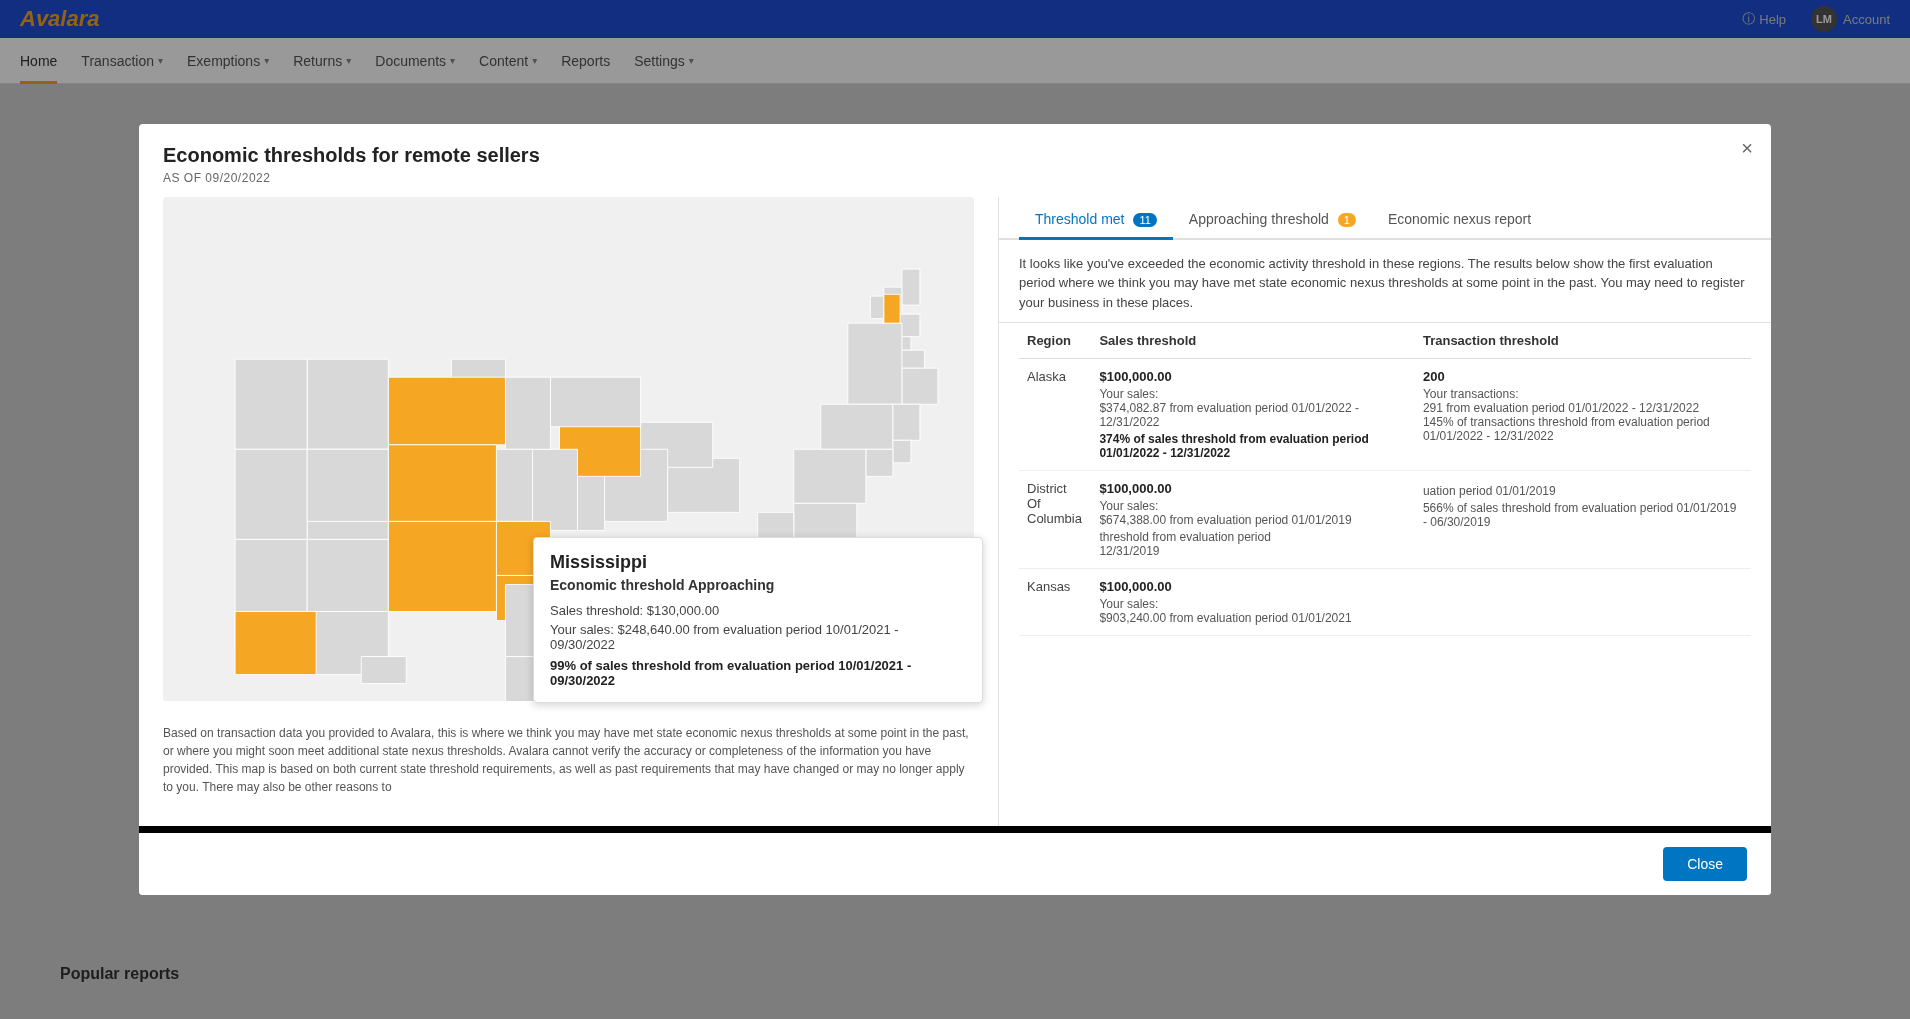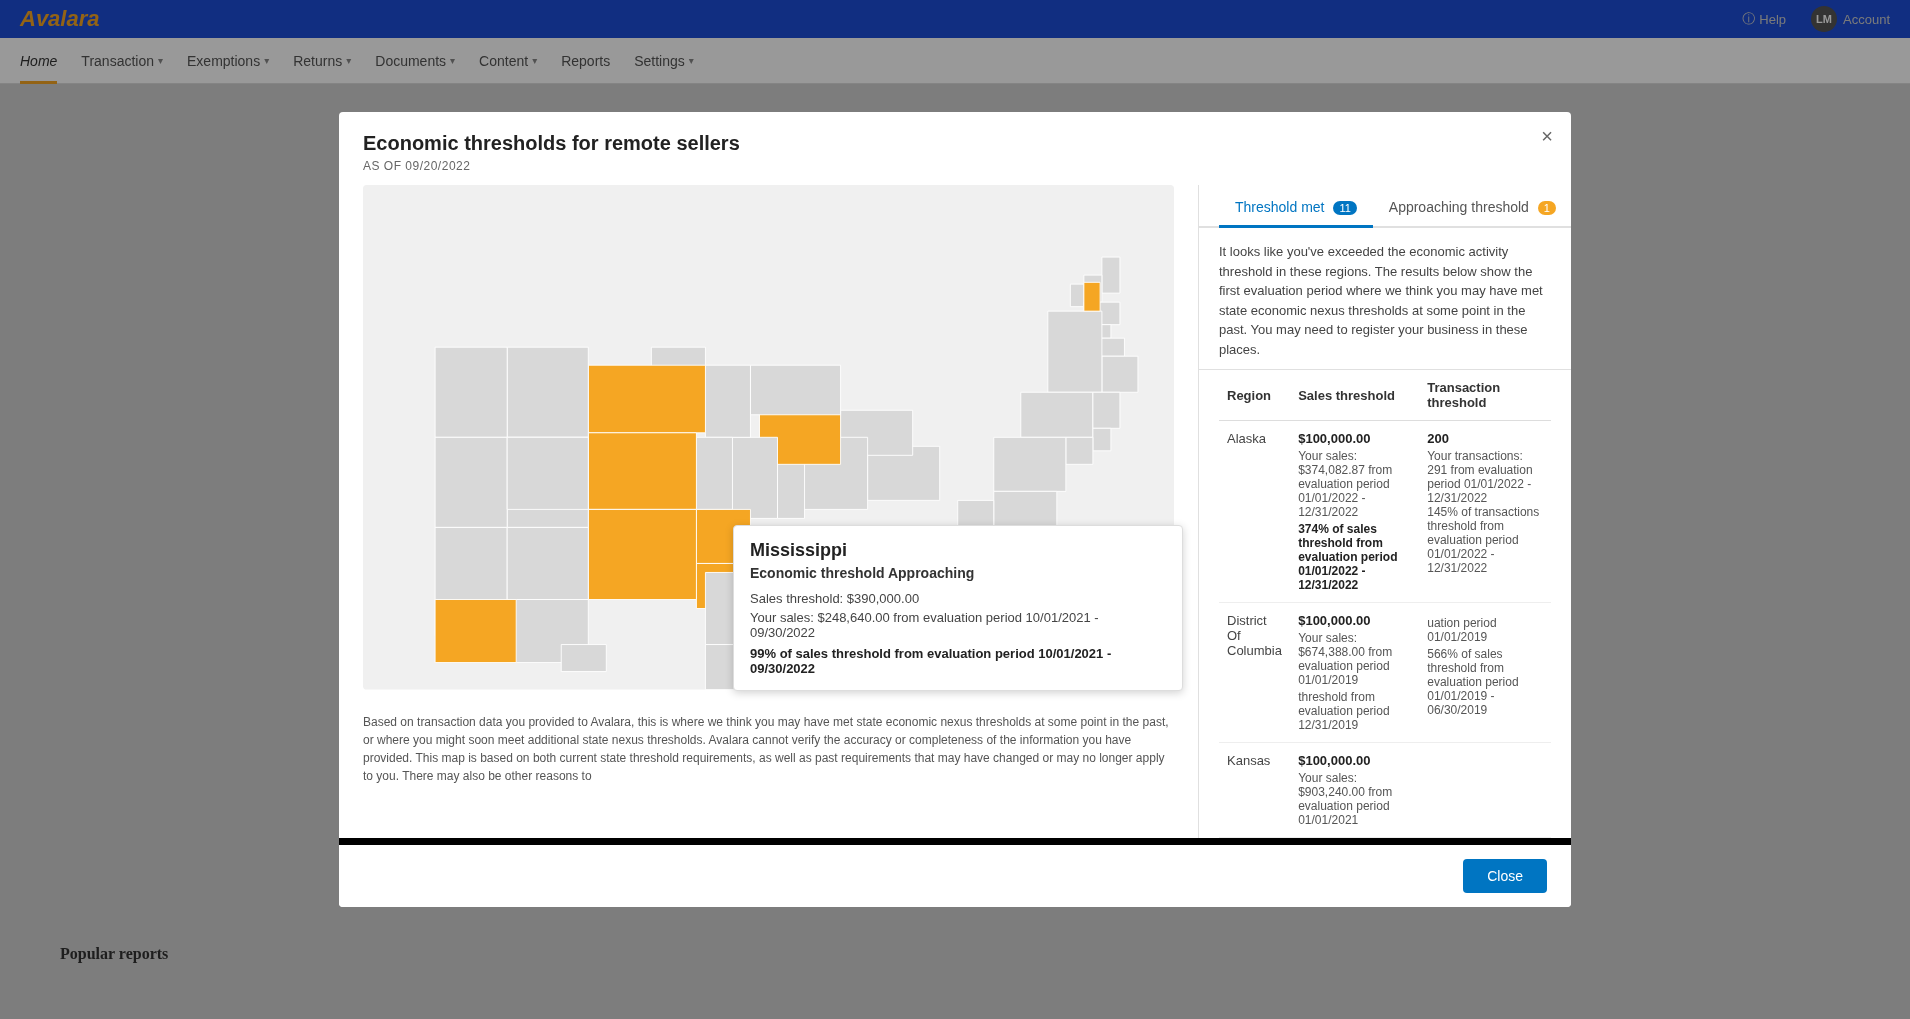--- a/index.html
+++ b/index.html
@@ -10,29 +10,29 @@
     .logo { display: flex; align-items: center; gap: 6px; }
     .logo-text { color: #f5a623; font-size: 22px; font-style: italic; font-weight: bold; }
     .top-bar-right { display: flex; align-items: center; gap: 16px; color: #ccc; font-size: 13px; }
     .help-btn { display: flex; align-items: center; gap: 4px; color: #ccc; cursor: pointer; }
     .account-btn { display: flex; align-items: center; gap: 6px; color: #ccc; cursor: pointer; }
     .avatar { background: #555; border-radius: 50%; width: 26px; height: 26px; display: flex; align-items: center; justify-content: center; font-size: 11px; color: #fff; font-weight: bold; margin-left: 9px; }
 
     
     .nav-bar { background: #fff; border-bottom: 1px solid #ddd; height: 46px; display: flex; align-items: center; padding: 0 20px; gap: 24px; }
     .nav-item { color: #555; font-size: 14px; cursor: pointer; height: 46px; display: flex; align-items: center; gap: 4px; border-bottom: 3px solid transparent; padding-top: 3px; }
-    .nav-item.active { color: #333; border-bottom: 3px solid #f5a623; font-weight: 500; font-style: italic; }
+    .nav-item.active { color: #333; border-bottom: 3px solid #f5a623; font-weight: 500; }
     .nav-item .caret { font-size: 10px; color: #888; }
 
     
     .page-bg { background: #d0d0d0; min-height: calc(100vh - 84px); position: relative; padding: 20px; }
 
     
     .modal-overlay { position: fixed; top: 0; left: 0; right: 0; bottom: 0; background: rgba(0,0,0,0.4); display: flex; align-items: center; justify-content: center; z-index: 100; }
-    .modal { background: #fff; border-radius: 4px; width: 1232px; max-width: 98vw; max-height: 90vh; position: relative; display: flex; flex-direction: column; overflow: hidden; }
+    .modal { background: #fff; border-radius: 4px; width: 1632px; max-width: 98vw; max-height: 90vh; position: relative; display: flex; flex-direction: column; overflow: hidden; }
 
     
     .modal-header { padding: 20px 24px 12px; border-bottom: none; }
     .modal-title { font-size: 20px; font-weight: 600; color: #222; margin-bottom: 4px; }
     .modal-subtitle { font-size: 12px; color: #666; text-transform: uppercase; letter-spacing: 0.5px; }
     .modal-close { position: absolute; top: 14px; right: 18px; font-size: 20px; cursor: pointer; color: #666; background: none; border: none; line-height: 1; }
 
     
     .modal-body { display: flex; flex: 1; overflow: hidden; }
 
@@ -133,21 +133,21 @@
     <span>Reports</span>
   </div>
   <div class="nav-item">
     <span>Settings</span>
     <span class="caret">▾</span>
   </div>
 </div>
 
 <div class="page-bg">
 
-  <div style="position:absolute; bottom:48px; left:60px;font-family:Liberation Serif, serif;">
+  <div style="position:absolute; bottom:28px; left:60px;">
     <div class="popular-reports-title">Popular reports</div>
   </div>
 
   <div class="modal-overlay">
     <div class="modal">
 
       <div class="modal-header">
         <div class="modal-title">Economic thresholds for remote sellers</div>
         <div class="modal-subtitle">AS OF 09/20/2022</div>
         <button class="modal-close">×</button>
@@ -231,21 +231,21 @@
 
               <polygon class="state-orange state-border" points="80,460 170,460 170,530 80,530" rx="2"></polygon>
 
               <polygon class="state-gray state-border" points="220,510 270,510 270,540 220,540"></polygon>
             </svg>
 
             
             <div class="map-tooltip">
               <div class="tooltip-state">Mississippi</div>
               <div class="tooltip-status">Economic threshold Approaching</div>
-              <div class="tooltip-line">Sales threshold: $390,000.00</div>
+              <div class="tooltip-line">Sales threshold: $130,000.00</div>
               <div class="tooltip-line">Your sales: $248,640.00 from evaluation period 10/01/2021 - 09/30/2022</div>
               <div class="tooltip-bold">99% of sales threshold from evaluation period 10/01/2021 - 09/30/2022</div>
             </div>
           </div>
 
           <div class="map-footer">Based on transaction data you provided to Avalara, this is where we think you may have met state economic nexus thresholds at some point in the past, or where you might soon meet additional state nexus thresholds. Avalara cannot verify the accuracy or completeness of the information you have provided. This map is based on both current state threshold requirements, as well as past requirements that may have changed or may no longer apply to you. There may also be other reasons to</div>
         </div>
 
         <div class="right-panel">
 

